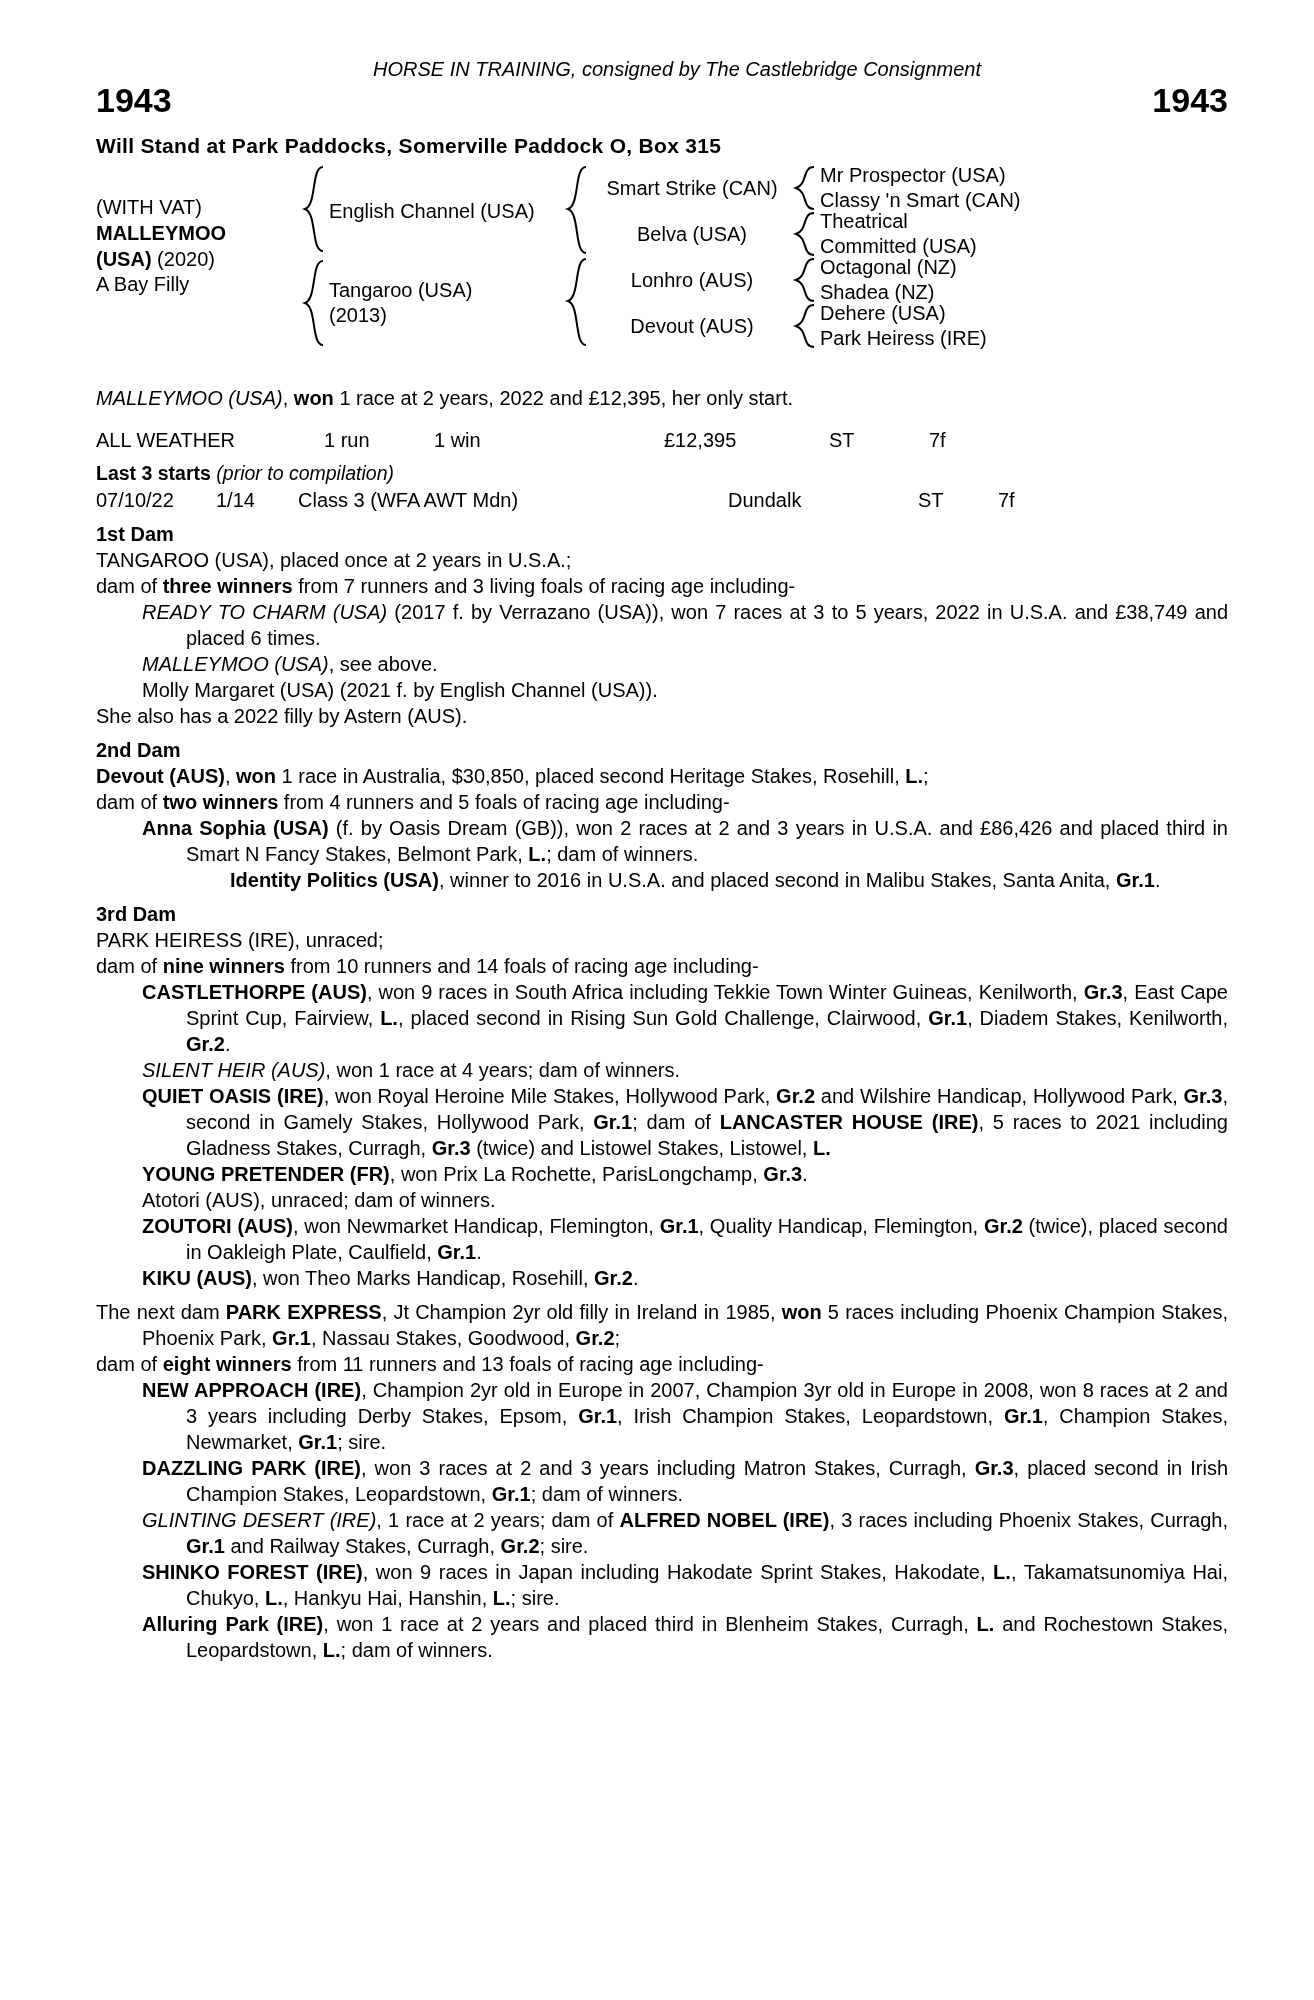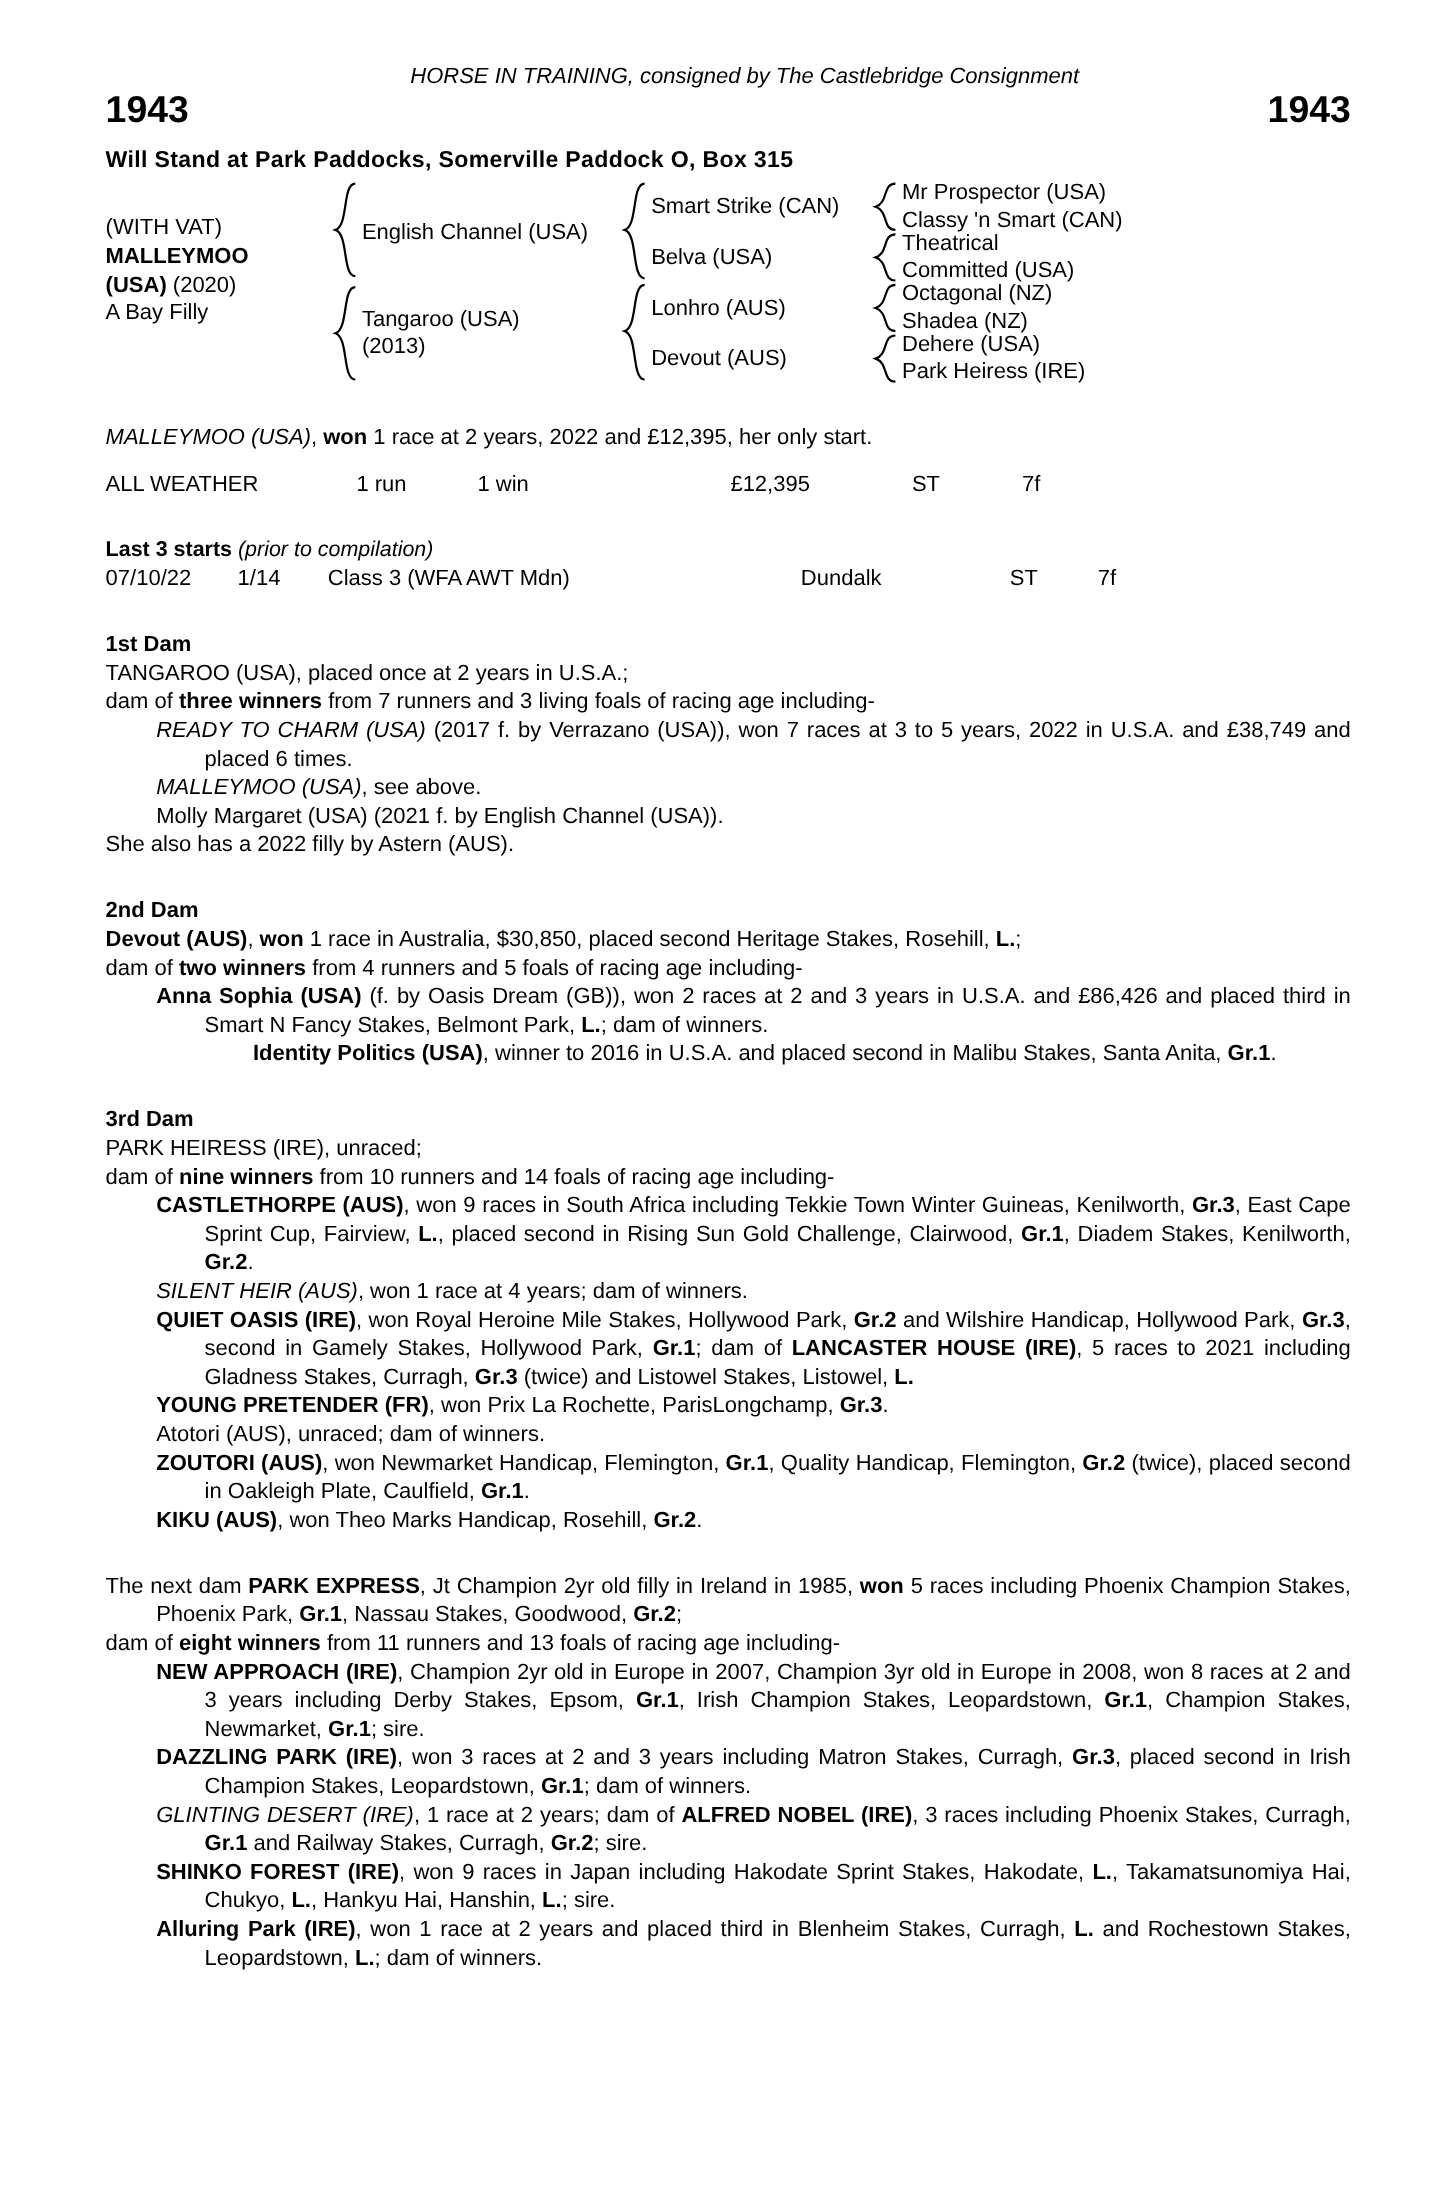--- a/index.html
+++ b/index.html
@@ -70,28 +70,28 @@
 
   .r1 { grid-row: 1; }
   .r2 { grid-row: 2; }
   .r3 { grid-row: 3; }
   .r4 { grid-row: 4; }
 
   .ped .c1 { grid-column: 1; }
   .ped .c2 { grid-column: 2; }
   .ped .c3 { grid-column: 3; }
   .ped .c4 { grid-column: 4; }
-  .ped .c5 { grid-column: 5; }
+  .ped .c5 { grid-column: 5; align-items: center; }
   .ped .c6 { grid-column: 6; }
   .ped .c7 { grid-column: 7; }
 
   .rowbox { height: 46px; display:flex; align-items:center; }
 
   
-  .blk { margin-top: 34px; }
+  .blk { margin-top: 8px; }
   .sechead {
     font-weight: bold;
     font-size: 20px;
   }
   p.t {
     margin: 0;
     font-size: 20px;
     line-height: 1.30;
     text-align: justify;
   }

